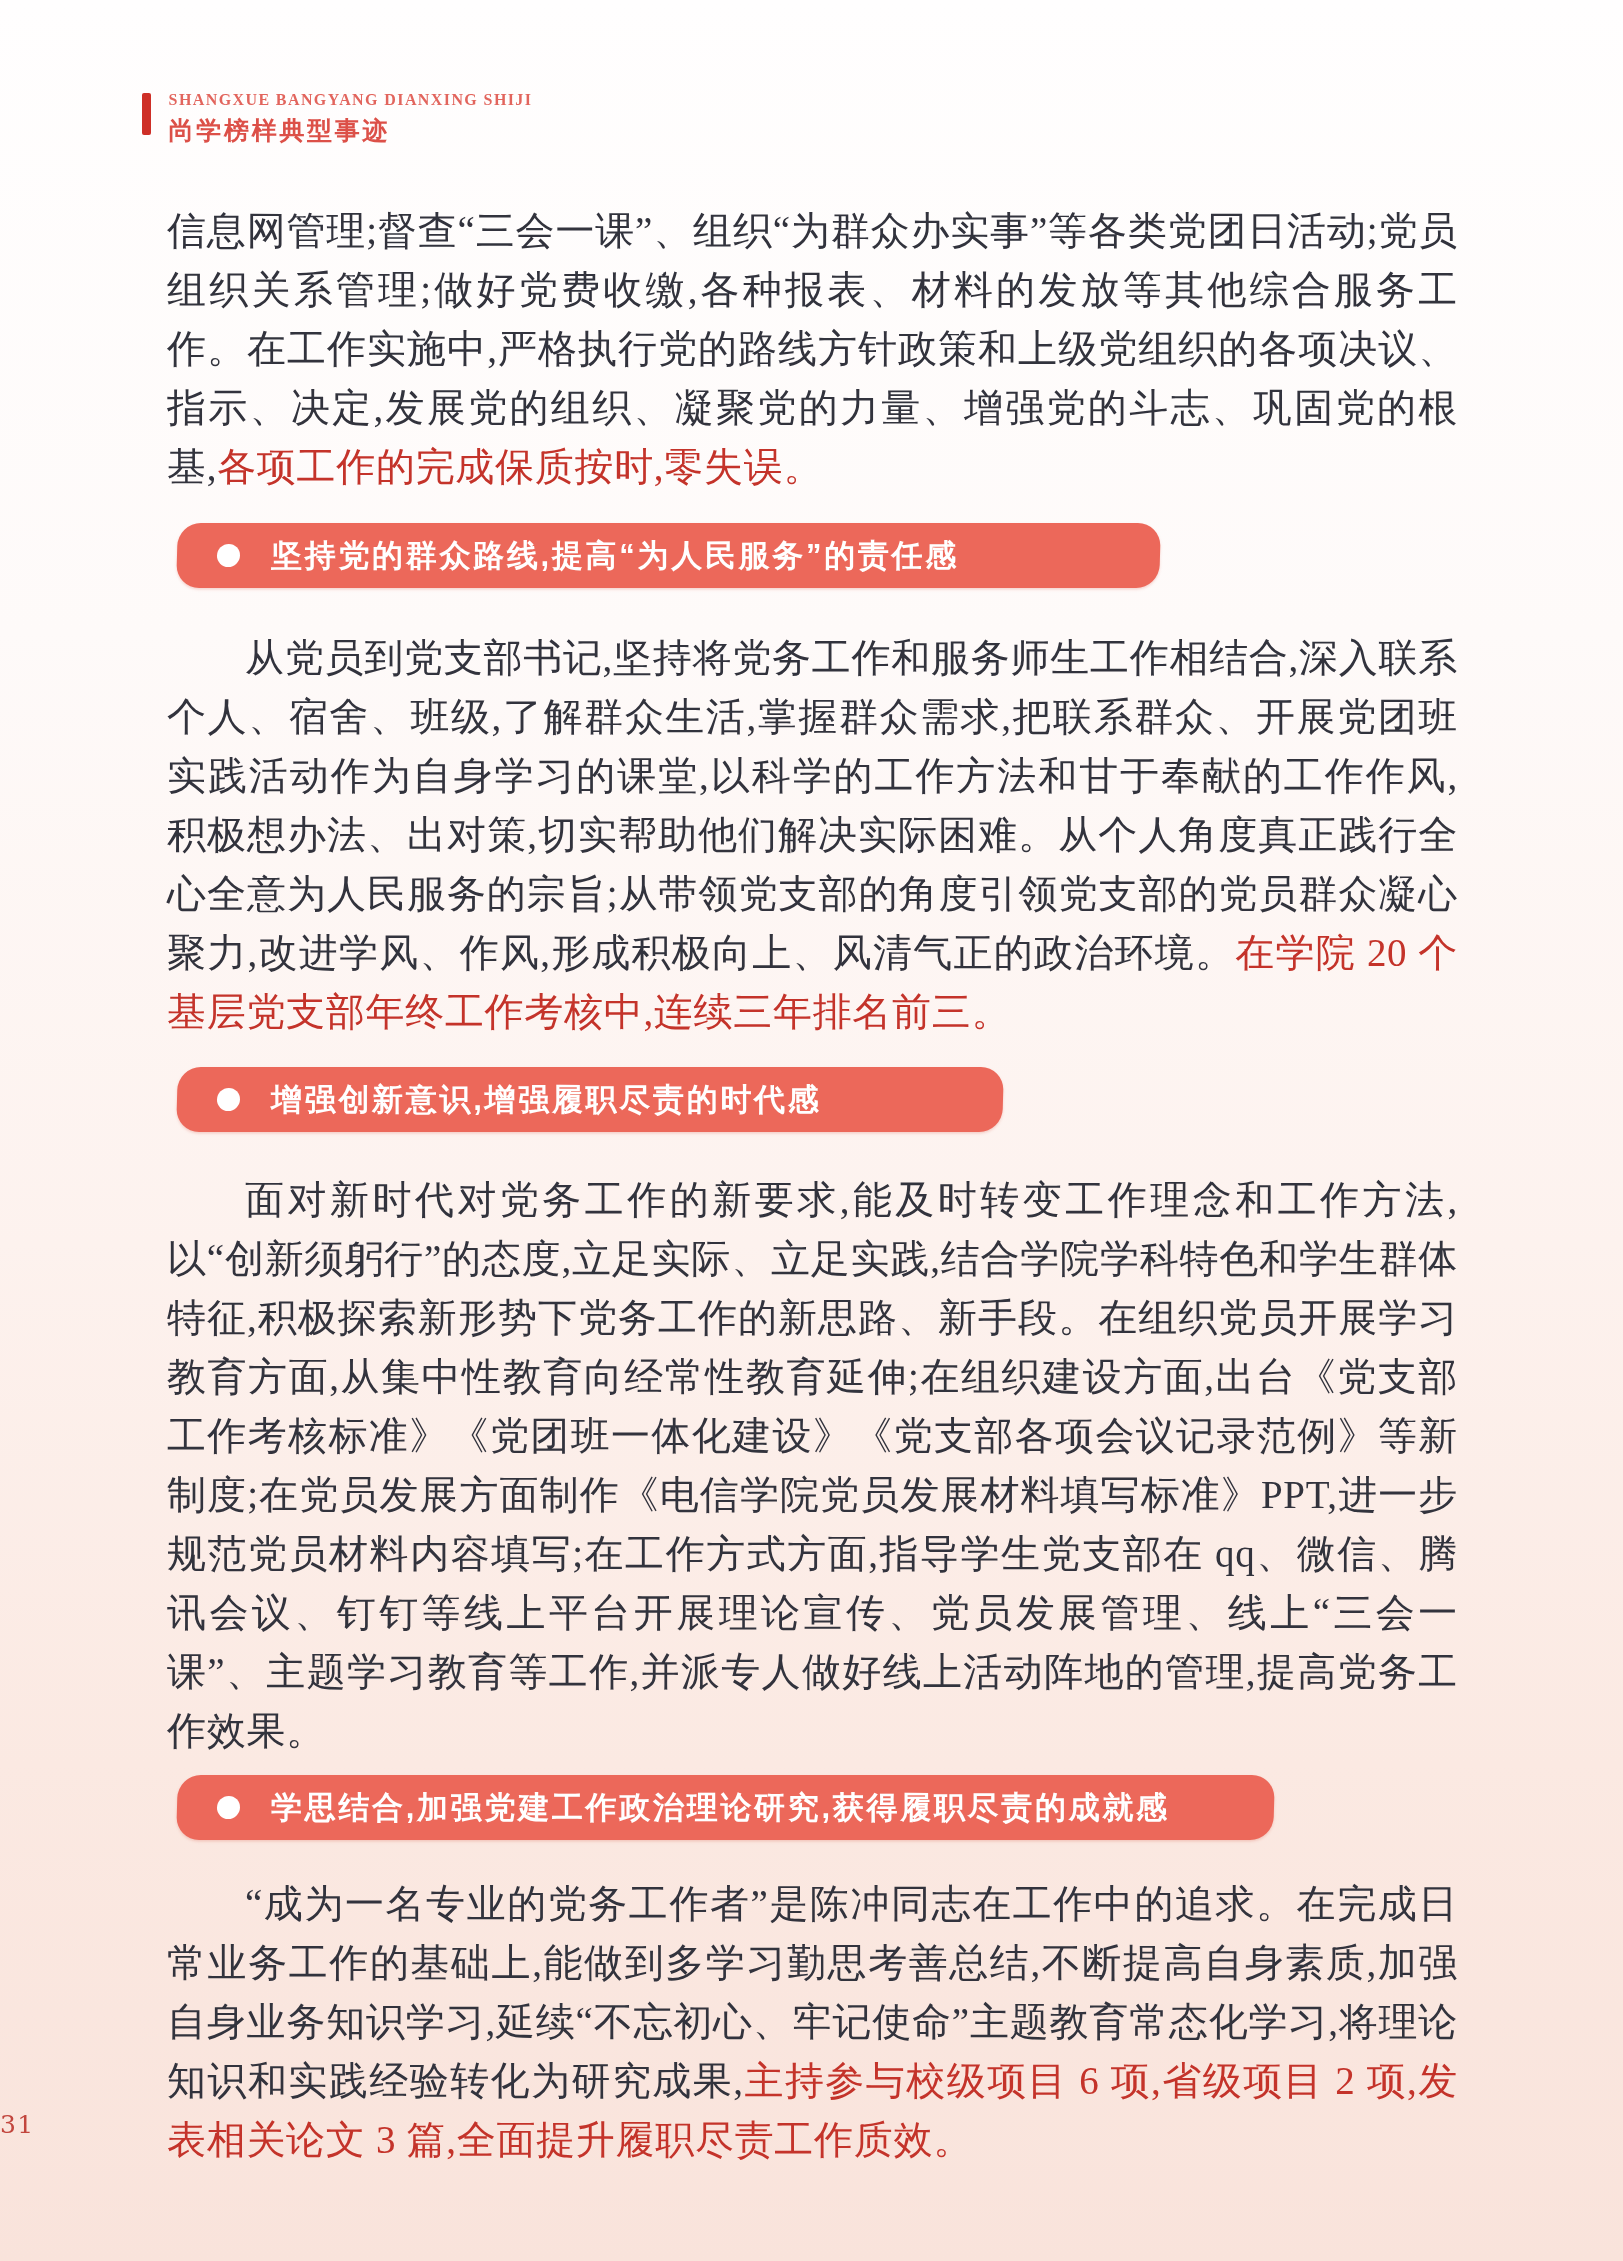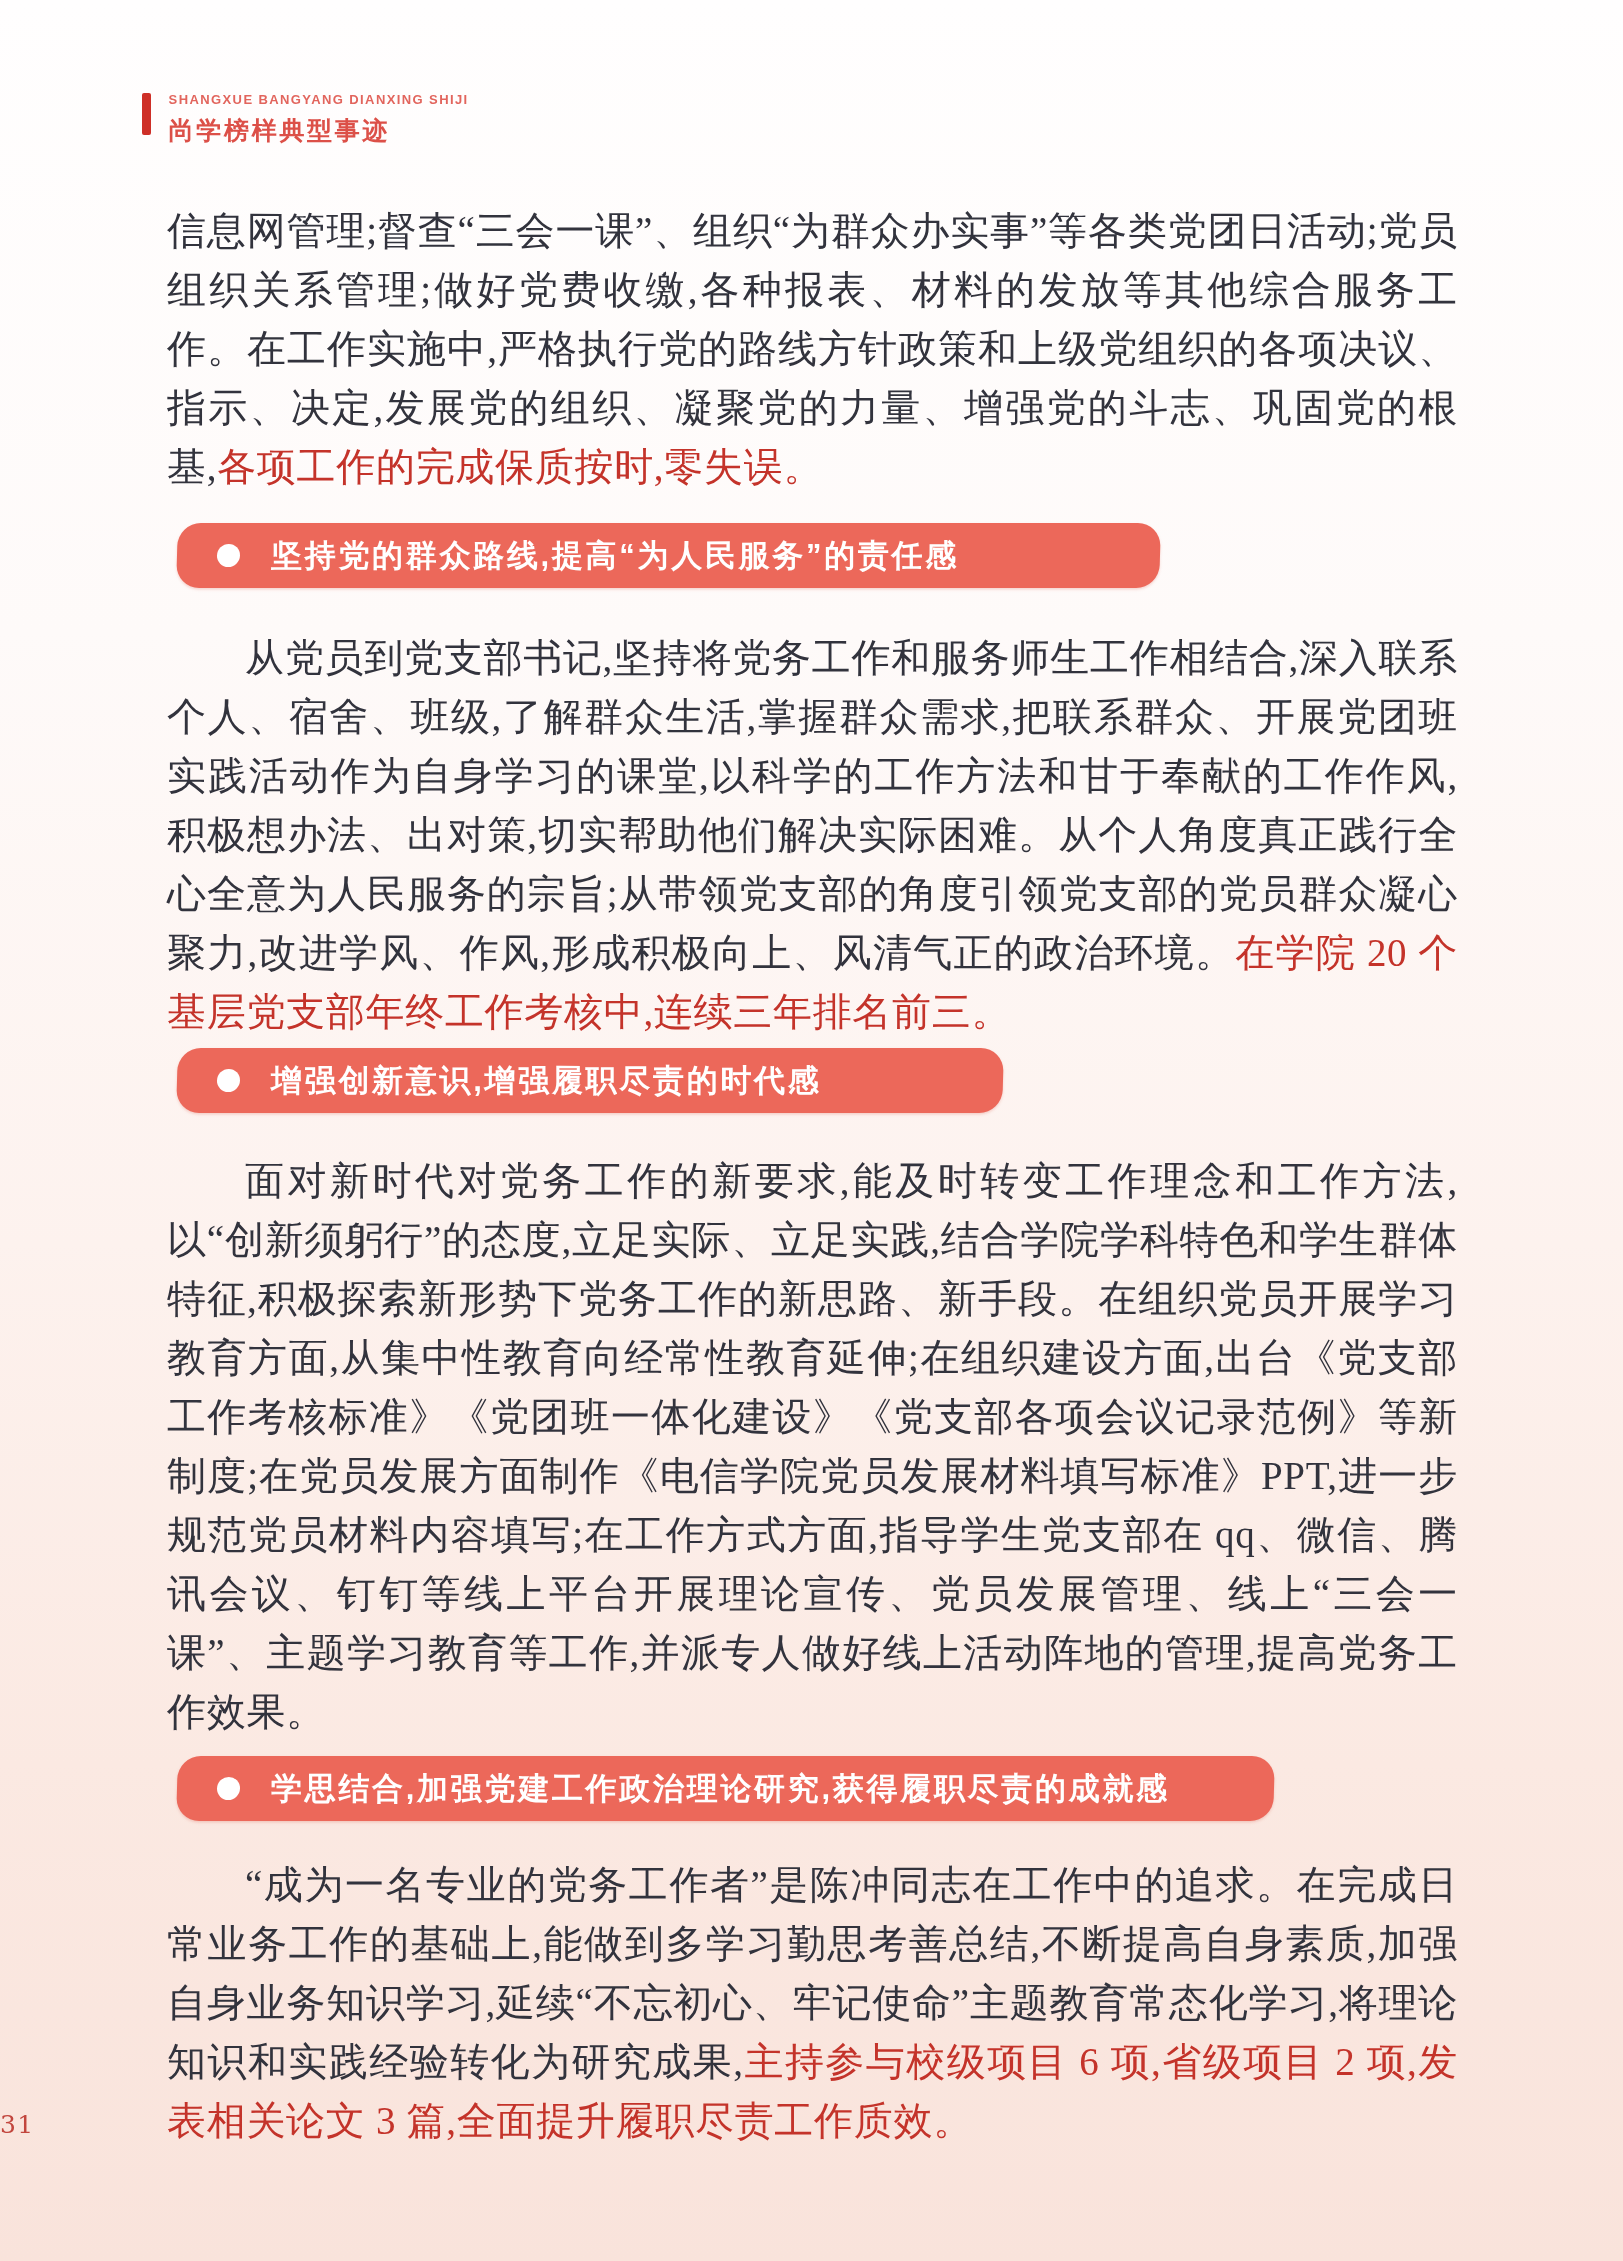--- a/index.html
+++ b/index.html
@@ -6,35 +6,35 @@
   body {
     width:1624px; height:2261px; position:relative; overflow:hidden;
     background: linear-gradient(180deg, #fffefe 0%, #fefaf9 28%, #fdf2ee 55%, #fbe9e2 78%, #f9e3db 100%);
     font-family:"Liberation Sans","DejaVu Sans",sans-serif;
   }
 
   
   .page-header { position:absolute; top:93px; left:142px; display:flex; }
   .header-bar { width:8.9px; height:42px; background:#ce2f27; border-radius:2px; }
   .header-text { margin-left:17.7px; padding-top:1.4px; }
-  .header-pinyin { font-size:13px; font-weight:bold; color:#e2655d; letter-spacing:1.4px; line-height:12.3px; }
+  .header-pinyin { font-size:16px; font-weight:bold; color:#e2655d; letter-spacing:1.4px; line-height:12.3px;font-family:Liberation Serif, serif; }
   .header-title { font-size:25px; font-weight:bold; color:#dc5048; letter-spacing:2.7px; line-height:29px; margin-top:9px; }
 
   
   .content { position:absolute; left:167px; top:201px; width:1291px; }
 
   .para {
     font-size:39px; line-height:59px; letter-spacing:0.7px;
     color:#32333d; text-align:justify; margin:0; text-indent:2em;font-family:Liberation Serif, serif;
   }
   .para.no-indent { text-indent:0; }
   .red { color:#c4332a; }
 
   .para-1 { margin-bottom:27px; }
-  .para-2 { margin-bottom:7px; }
+  .para-2 { margin-bottom:26px; }
   .para-3 { margin-bottom:15px; }
 
   
   .banner {
     height:65px; background:#ec685a; border-radius:23px;
     transform:skewX(-1.6deg); transform-origin:center;
     display:flex; align-items:center; margin-left:9.5px;
     box-shadow:0 1.4px 2.7px rgba(220,90,75,0.25);
   }
   .banner-1 { width:983px; margin-bottom:40px; }

